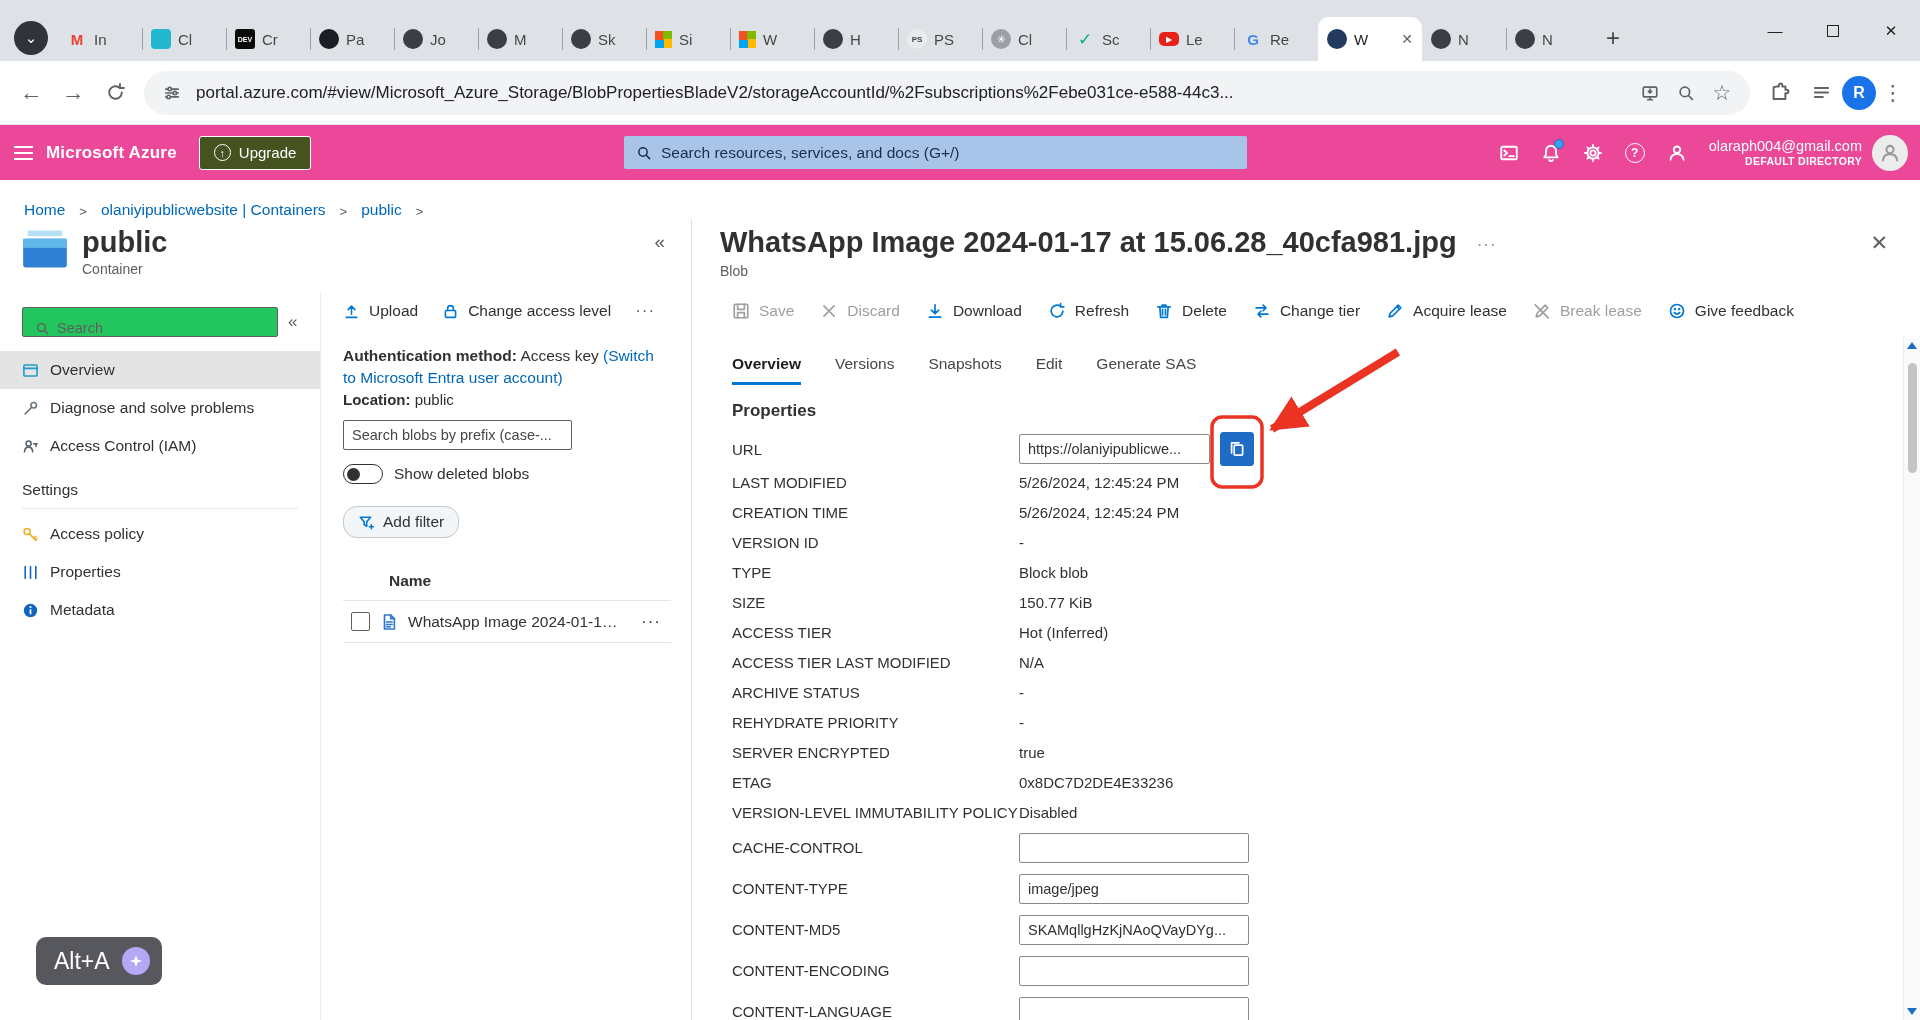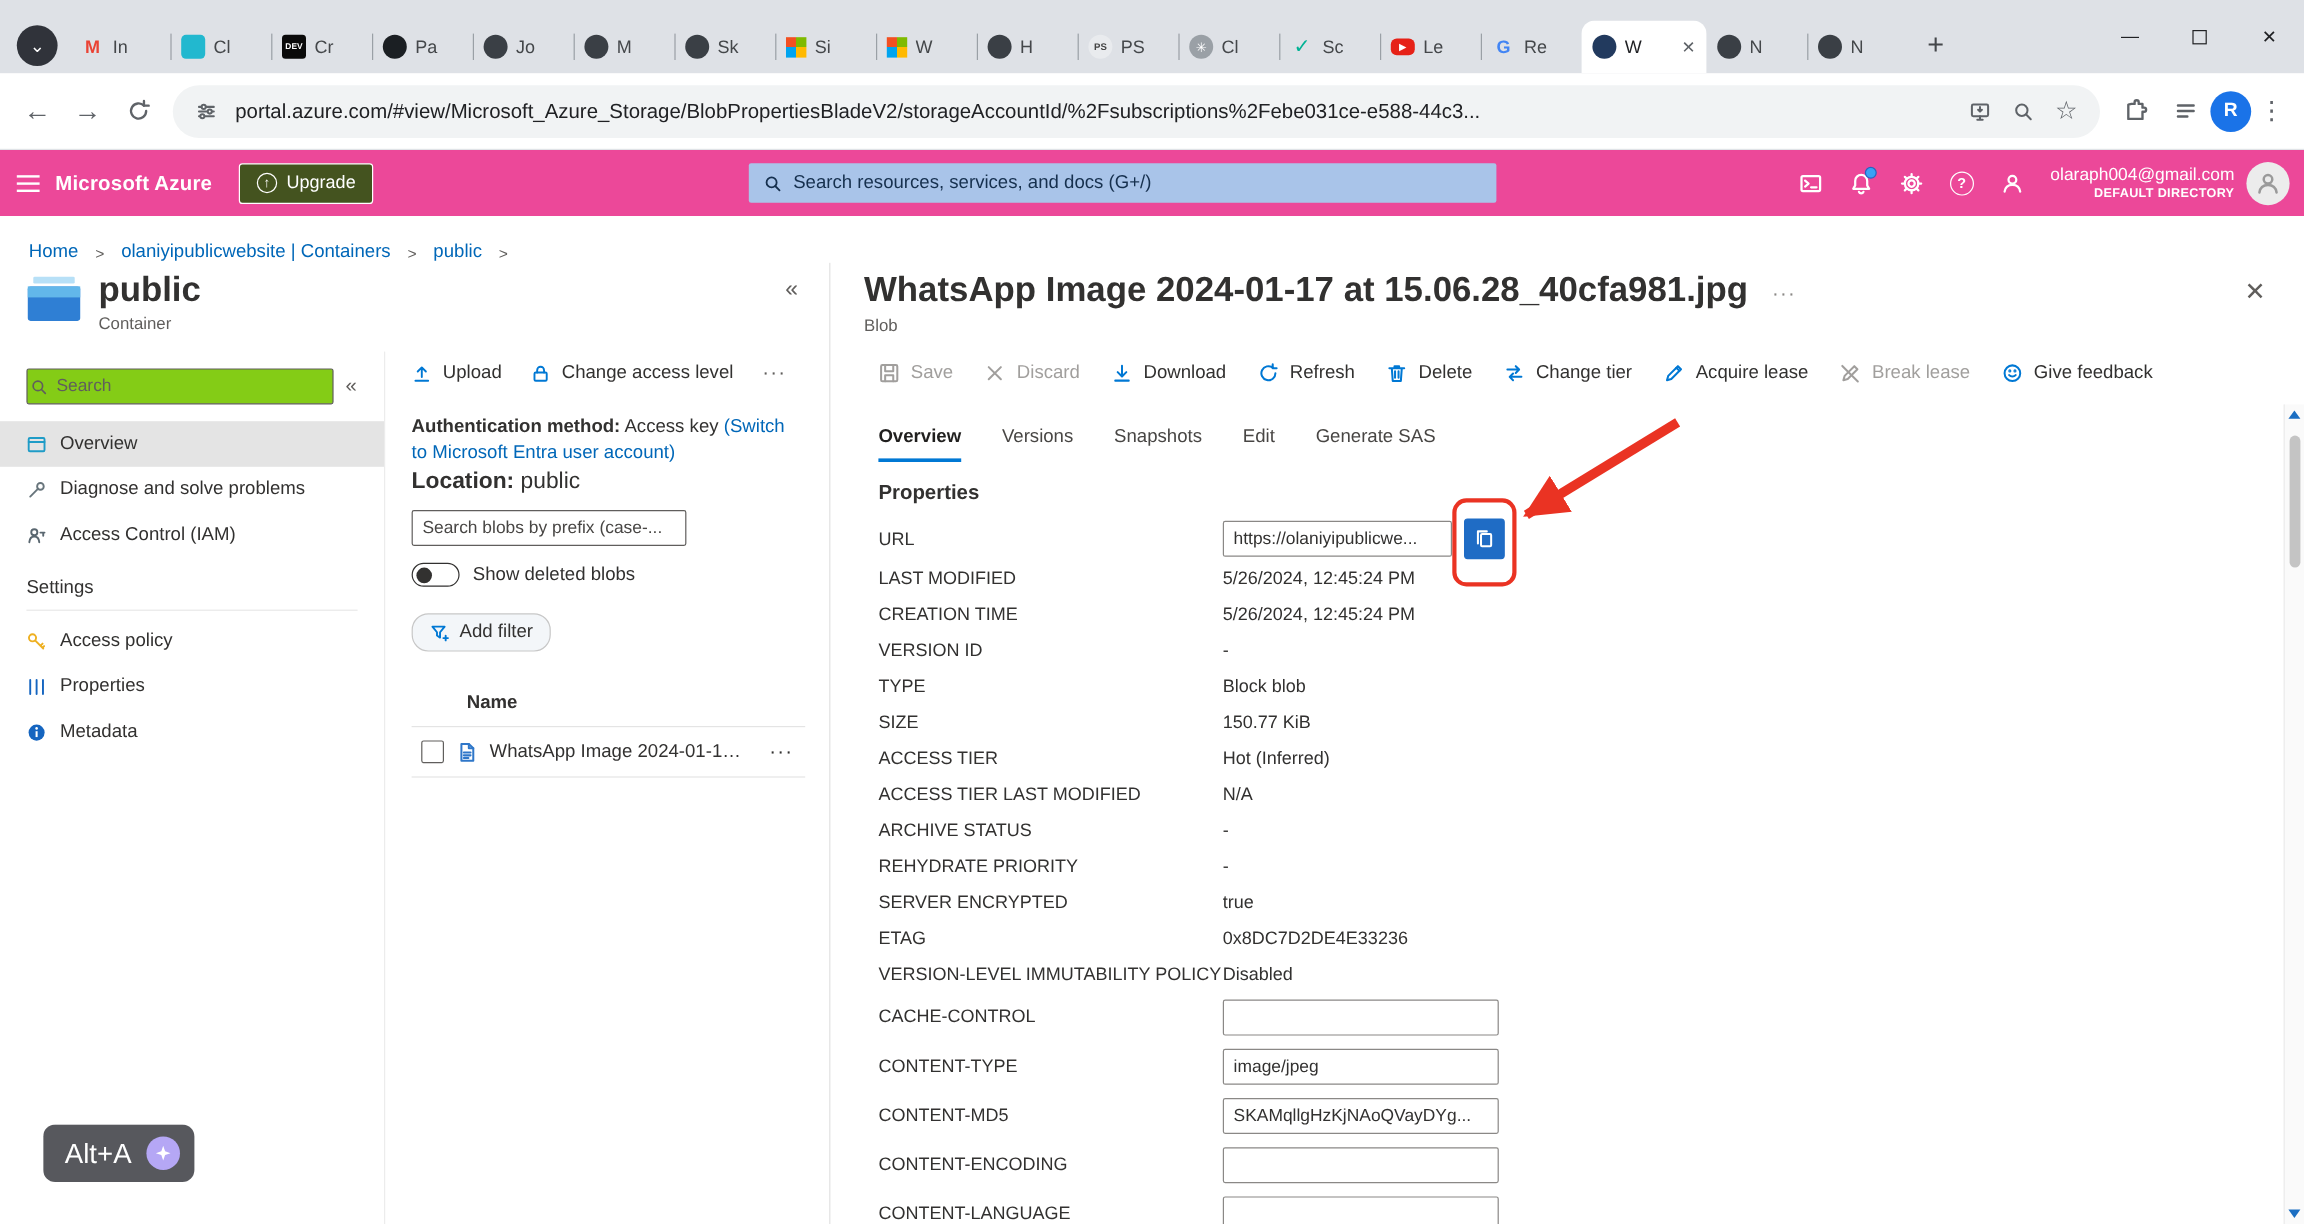--- a/index.html
+++ b/index.html
@@ -75,21 +75,21 @@
   .workspace{height:801px;display:flex;background:#fff;position:relative}
   .blade-left{width:692px;flex:none;border-right:1px solid #e1e1e1;display:grid;grid-template-columns:321px 1fr;grid-template-rows:74px 1fr}
   .bl-header{grid-column:1/3;display:flex;align-items:flex-start;padding:8px 18px 0 22px}
   .cont-icon{width:46px;height:40px;margin-right:14px;margin-top:2px}
   .cont-icon svg{width:100%;height:100%}
   .bl-title{font-size:29px;font-weight:600;color:#323130;line-height:1.1}
   .bl-sub{font-size:14px;color:#605e5c;margin-top:2px}
   .collapse{margin-left:auto;color:#605e5c;font-size:19px;cursor:pointer;padding:4px 8px}
   .bl-menu{border-right:1px solid #ececec;padding-top:4px;overflow:hidden}
   .menusearch{display:flex;align-items:center;gap:10px;padding-left:22px;margin-top:10px}
-  .searchbox{width:256px;height:30px;border:1px solid #605e5c;border-radius:2px;display:flex;align-items:center;gap:7px;padding:0 2px;background:#84cc16}
+  .searchbox{width:256px;height:30px;border:1px solid #605e5c;border-radius:2px;display:flex;align-items:flex-end;gap:7px;padding:0 12px;background:#22c55e}
   .searchbox .icn{width:15px;height:15px;color:#605e5c}
   .searchbox input{border:none;outline:none;flex:1;font-size:14.5px;color:#323130;min-width:0;background:transparent}
   .searchbox input::placeholder{color:#605e5c}
   .menu-collapse{color:#605e5c;font-size:17px;cursor:pointer}
   .menu-items{margin-top:14px}
   .mi{height:38px;display:flex;align-items:center;gap:11px;padding:0 10px 0 22px;font-size:15.5px;color:#323130;cursor:pointer;white-space:nowrap}
   .mi.selected{background:#e4e4e4}
   .mi .icn{width:17px;height:17px}
   .icn-overview{color:#1f9cc7}.icn-diagnose{color:#68757c}.icn-iam{color:#5a6770}
   .icn-token{color:#1f9cc7}.icn-key{color:#eeb022}.icn-bars{color:#1565c0}.icn-info{color:#1565c0}
@@ -98,21 +98,21 @@
 
   
   .bl-content{padding:0 20px 0 22px;overflow:hidden}
   .ct-toolbar{display:flex;align-items:center;gap:24px;height:36px}
   .tb-item{display:flex;align-items:center;gap:9px;font-size:15.5px;color:#323130;cursor:pointer;white-space:nowrap}
   .tb-item .icn{color:#0078d4;width:17px;height:17px}
   .more-dots{color:#605e5c;font-size:17px;letter-spacing:1px;cursor:pointer}
   .auth-text{margin-top:16px;font-size:15.5px;line-height:1.4;max-width:334px}
   .auth-text b{font-weight:700}
   .auth-text a{color:#0067b8;text-decoration:none;cursor:pointer}
-  .loc-line{margin-top:3px;font-size:19px}
+  .loc-line{margin-top:3px;font-size:15px}
   .blobsearch{margin-top:12px;width:229px;height:30px;border:1px solid #605e5c;border-radius:2px;padding:0 8px;font-size:14.5px;color:#323130;outline:none}
   .blobsearch::placeholder{color:#484644}
   .togglerow{display:flex;align-items:center;gap:11px;margin-top:14px;cursor:pointer}
   .toggle{width:40px;height:20px;border:1px solid #323130;border-radius:10px;position:relative;background:#fff}
   .toggle i{position:absolute;left:3px;top:2.5px;width:13px;height:13px;border-radius:50%;background:#323130}
   .togglelabel{font-size:15.5px}
   .addfilter{margin-top:22px;height:32px;display:inline-flex;align-items:center;gap:8px;padding:0 14px;background:#f3f6f9;border:1px solid #c7c7c7;border-radius:14px;font-size:15.5px;color:#323130;cursor:pointer}
   .addfilter .icn{color:#0078d4;width:17px;height:17px}
   .list-h{margin-top:34px;padding-left:46px;font-weight:700;font-size:15.5px;padding-bottom:10px;border-bottom:1px solid #e4e4e4}
   .blob-row{height:42px;display:flex;align-items:center;gap:10px;padding:0 4px 0 8px;border-bottom:1px solid #e4e4e4;cursor:pointer}

